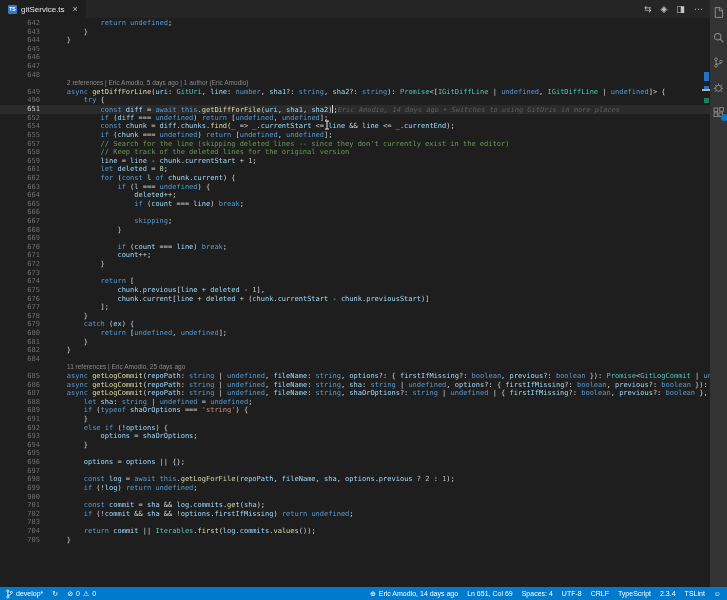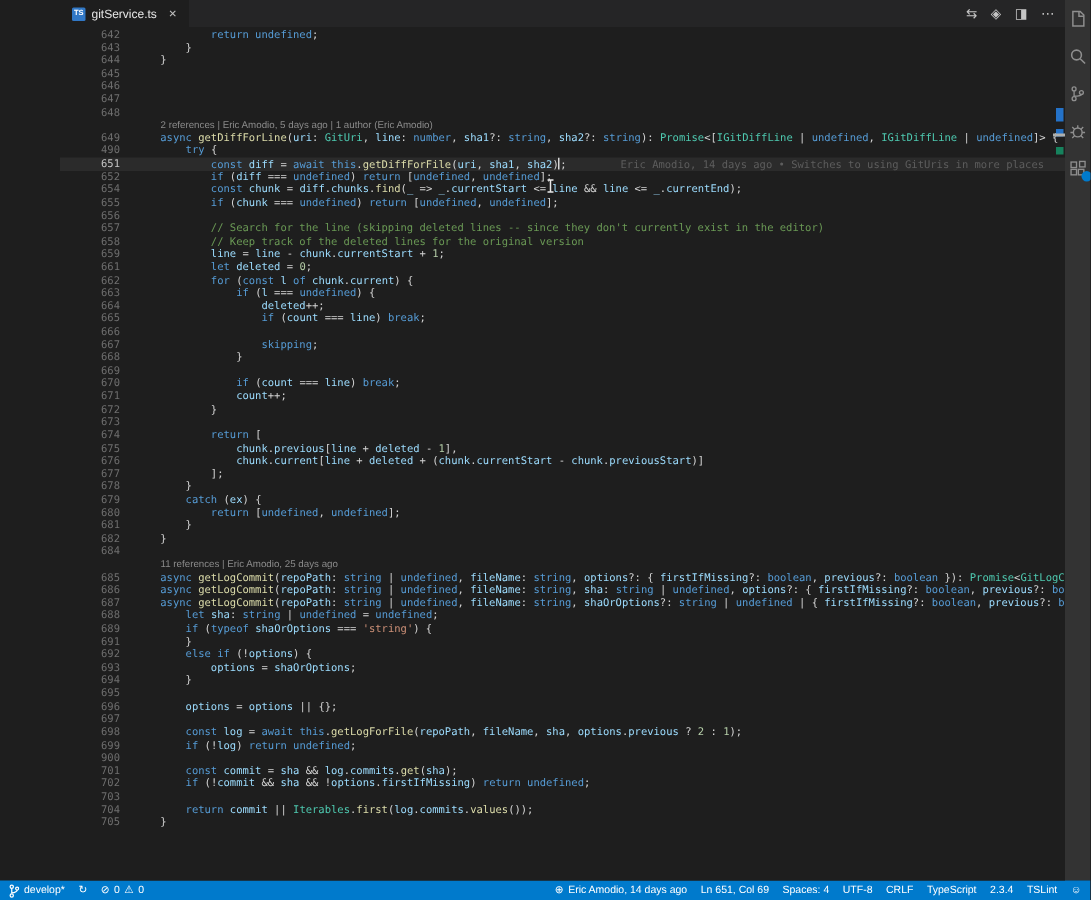--- a/index.html
+++ b/index.html
@@ -1,35 +1,35 @@
 <!DOCTYPE html>
 <html><head>
 <meta charset="utf-8">
 <style>
   html,body{margin:0;padding:0;width:727px;height:600px;overflow:hidden;background:#1e1e1e;font-family:"Liberation Sans",sans-serif;}
   .window{width:727px;height:600px;display:flex;flex-direction:column;position:relative;}
-  .main{flex:1;display:flex;min-height:0;padding-left:40px;}
+  .main{flex:1;display:flex;min-height:0;}
   .editor-col{flex:1;display:flex;flex-direction:column;min-width:0;}
   .tab-bar{height:18px;background:#252526;display:flex;align-items:stretch;flex:0 0 18px;}
   .tab{display:flex;align-items:center;gap:4px;padding:0 8px;background:#1e1e1e;color:#e7e7e7;font-size:8px;cursor:default;}
   .file-icon{width:9px;height:9px;background:#3178c6;color:#fff;font-size:5px;font-weight:bold;display:flex;align-items:center;justify-content:center;border-radius:1px;}
   .tab-close{color:#c0c0c0;font-size:9px;margin-left:4px;line-height:1;}
   .tab-actions{margin-left:auto;display:flex;align-items:center;gap:9px;padding-right:7px;color:#c5c5c5;font-size:9px;}
   .tab-actions span{line-height:1;}
   .editor{flex:1;position:relative;overflow:hidden;background:#1e1e1e;}
   .rows{position:absolute;left:0;right:0;top:0;bottom:0;padding-top:1px;}
   .row{display:flex;height:8.62px;line-height:8.62px;font-family:"DejaVu Sans Mono",monospace;font-size:7px;white-space:pre;}
   .row.current{background:rgba(255,255,255,0.06);}
   .gutter{flex:0 0 40px;text-align:right;padding-right:10px;color:#6e6e6e;}
   .row.current .gutter{color:#c6c6c6;}
   .code{flex:1;overflow:hidden;white-space:pre;}
   .tk-k{color:#569cd6}.tk-t{color:#4ec9b0}.tk-f{color:#dcdcaa}.tk-v{color:#9cdcfe}
   .tk-s{color:#ce9178}.tk-n{color:#b5cea8}.tk-c{color:#6a9955}.tk-p{color:#d4d4d4}
   .codelens{font-family:"Liberation Sans",sans-serif;font-size:6.5px;color:#8b8b8b;padding-left:17px;}
-  .blame{color:#5d5d5d;margin-left:36px;}
+  .blame{color:#5d5d5d;font-style:italic;}
   .caret{display:inline-block;width:1px;height:8px;background:#d7d7d7;vertical-align:-1px;}
   .overview{position:absolute;right:0;top:0;bottom:0;width:8px;}
   .ov-mark{position:absolute;right:1px;width:5px;}
   .mouse{position:absolute;left:324px;top:98px;z-index:5;}
   .activity-bar{flex:0 0 17px;background:#333333;display:flex;flex-direction:column;align-items:center;padding-top:5px;gap:11px;}
   .ab-item{position:relative;width:14px;height:14px;display:flex;align-items:center;justify-content:center;}
   .ab-badge{position:absolute;right:-2px;bottom:-2px;width:7px;height:7px;border-radius:50%;background:#007acc;}
   .status-bar{height:13px;flex:0 0 13px;background:#007acc;color:#fff;display:flex;align-items:center;font-size:7px;padding:0 6px;}
   .sb-left{display:flex;gap:9px;align-items:center;}
   .sb-right{margin-left:auto;display:flex;gap:9px;align-items:center;}
@@ -66,21 +66,20 @@
             <div class="row"><div class="gutter">646</div><div class="code"></div></div>
             <div class="row"><div class="gutter">647</div><div class="code"></div></div>
             <div class="row"><div class="gutter">648</div><div class="code"></div></div>
             <div class="row"><div class="gutter"></div><div class="code"><span class="codelens">2 references | Eric Amodio, 5 days ago | 1 author (Eric Amodio)</span></div></div>
             <div class="row"><div class="gutter">649</div><div class="code"><span class="tk-k">    async</span><span class="tk-f"> getDiffForLine</span><span class="tk-p">(</span><span class="tk-v">uri</span><span class="tk-p">: </span><span class="tk-t">GitUri</span><span class="tk-p">, </span><span class="tk-v">line</span><span class="tk-p">: </span><span class="tk-k">number</span><span class="tk-p">, </span><span class="tk-v">sha1</span><span class="tk-p">?: </span><span class="tk-k">string</span><span class="tk-p">, </span><span class="tk-v">sha2</span><span class="tk-p">?: </span><span class="tk-k">string</span><span class="tk-p">): </span><span class="tk-t">Promise</span><span class="tk-p">&lt;[</span><span class="tk-t">IGitDiffLine</span><span class="tk-p"> | </span><span class="tk-k">undefined</span><span class="tk-p">, </span><span class="tk-t">IGitDiffLine</span><span class="tk-p"> | </span><span class="tk-k">undefined</span><span class="tk-p">]&gt; {</span></div></div>
             <div class="row"><div class="gutter">490</div><div class="code"><span class="tk-p">        </span><span class="tk-k">try</span><span class="tk-p"> {</span></div></div>
             <div class="row current"><div class="gutter">651</div><div class="code"><span class="tk-k">            const</span><span class="tk-v"> diff</span><span class="tk-p"> = </span><span class="tk-k">await this</span><span class="tk-p">.</span><span class="tk-f">getDiffForFile</span><span class="tk-p">(</span><span class="tk-v">uri</span><span class="tk-p">, </span><span class="tk-v">sha1</span><span class="tk-p">, </span><span class="tk-v">sha2</span><span class="tk-p">)</span><span class="caret"></span><span class="tk-p">;</span><span class="blame">Eric Amodio, 14 days ago • Switches to using GitUris in more places</span></div></div>
             <div class="row"><div class="gutter">652</div><div class="code"><span class="tk-p">            </span><span class="tk-k">if</span><span class="tk-p"> (</span><span class="tk-v">diff</span><span class="tk-p"> === </span><span class="tk-k">undefined</span><span class="tk-p">) </span><span class="tk-k">return</span><span class="tk-p"> [</span><span class="tk-k">undefined</span><span class="tk-p">, </span><span class="tk-k">undefined</span><span class="tk-p">];</span></div></div>
             <div class="row"><div class="gutter">654</div><div class="code"><span class="tk-p">            </span><span class="tk-k">const</span><span class="tk-v"> chunk</span><span class="tk-p"> = </span><span class="tk-v">diff</span><span class="tk-p">.</span><span class="tk-v">chunks</span><span class="tk-p">.</span><span class="tk-f">find</span><span class="tk-p">(</span><span class="tk-v">_</span><span class="tk-p"> =&gt; </span><span class="tk-v">_</span><span class="tk-p">.</span><span class="tk-v">currentStart</span><span class="tk-p"> &lt;= </span><span class="tk-v">line</span><span class="tk-p"> &amp;&amp; </span><span class="tk-v">line</span><span class="tk-p"> &lt;= </span><span class="tk-v">_</span><span class="tk-p">.</span><span class="tk-v">currentEnd</span><span class="tk-p">);</span></div></div>
             <div class="row"><div class="gutter">655</div><div class="code"><span class="tk-p">            </span><span class="tk-k">if</span><span class="tk-p"> (</span><span class="tk-v">chunk</span><span class="tk-p"> === </span><span class="tk-k">undefined</span><span class="tk-p">) </span><span class="tk-k">return</span><span class="tk-p"> [</span><span class="tk-k">undefined</span><span class="tk-p">, </span><span class="tk-k">undefined</span><span class="tk-p">];</span></div></div>
-            <div class="row"><div class="gutter">656</div><div class="code"></div></div>
             <div class="row"><div class="gutter">657</div><div class="code"><span class="tk-c">            // Search for the line (skipping deleted lines -- since they don't currently exist in the editor)</span></div></div>
             <div class="row"><div class="gutter">658</div><div class="code"><span class="tk-c">            // Keep track of the deleted lines for the original version</span></div></div>
             <div class="row"><div class="gutter">659</div><div class="code"><span class="tk-p">            </span><span class="tk-v">line</span><span class="tk-p"> = </span><span class="tk-v">line</span><span class="tk-p"> - </span><span class="tk-v">chunk</span><span class="tk-p">.</span><span class="tk-v">currentStart</span><span class="tk-p"> + </span><span class="tk-n">1</span><span class="tk-p">;</span></div></div>
             <div class="row"><div class="gutter">661</div><div class="code"><span class="tk-k">            let</span><span class="tk-v"> deleted</span><span class="tk-p"> = </span><span class="tk-n">0</span><span class="tk-p">;</span></div></div>
             <div class="row"><div class="gutter">662</div><div class="code"><span class="tk-p">            </span><span class="tk-k">for</span><span class="tk-p"> (</span><span class="tk-k">const</span><span class="tk-v"> l</span><span class="tk-p"> </span><span class="tk-k">of</span><span class="tk-p"> </span><span class="tk-v">chunk</span><span class="tk-p">.</span><span class="tk-v">current</span><span class="tk-p">) {</span></div></div>
             <div class="row"><div class="gutter">663</div><div class="code"><span class="tk-p">                </span><span class="tk-k">if</span><span class="tk-p"> (</span><span class="tk-v">l</span><span class="tk-p"> === </span><span class="tk-k">undefined</span><span class="tk-p">) {</span></div></div>
             <div class="row"><div class="gutter">664</div><div class="code"><span class="tk-p">                    </span><span class="tk-v">deleted</span><span class="tk-p">++;</span></div></div>
             <div class="row"><div class="gutter">665</div><div class="code"><span class="tk-p">                    </span><span class="tk-k">if</span><span class="tk-p"> (</span><span class="tk-v">count</span><span class="tk-p"> === </span><span class="tk-v">line</span><span class="tk-p">) </span><span class="tk-k">break</span><span class="tk-p">;</span></div></div>
             <div class="row"><div class="gutter">666</div><div class="code"></div></div>
             <div class="row"><div class="gutter">667</div><div class="code"><span class="tk-p">                    </span><span class="tk-k">skipping</span><span class="tk-p">;</span></div></div>

